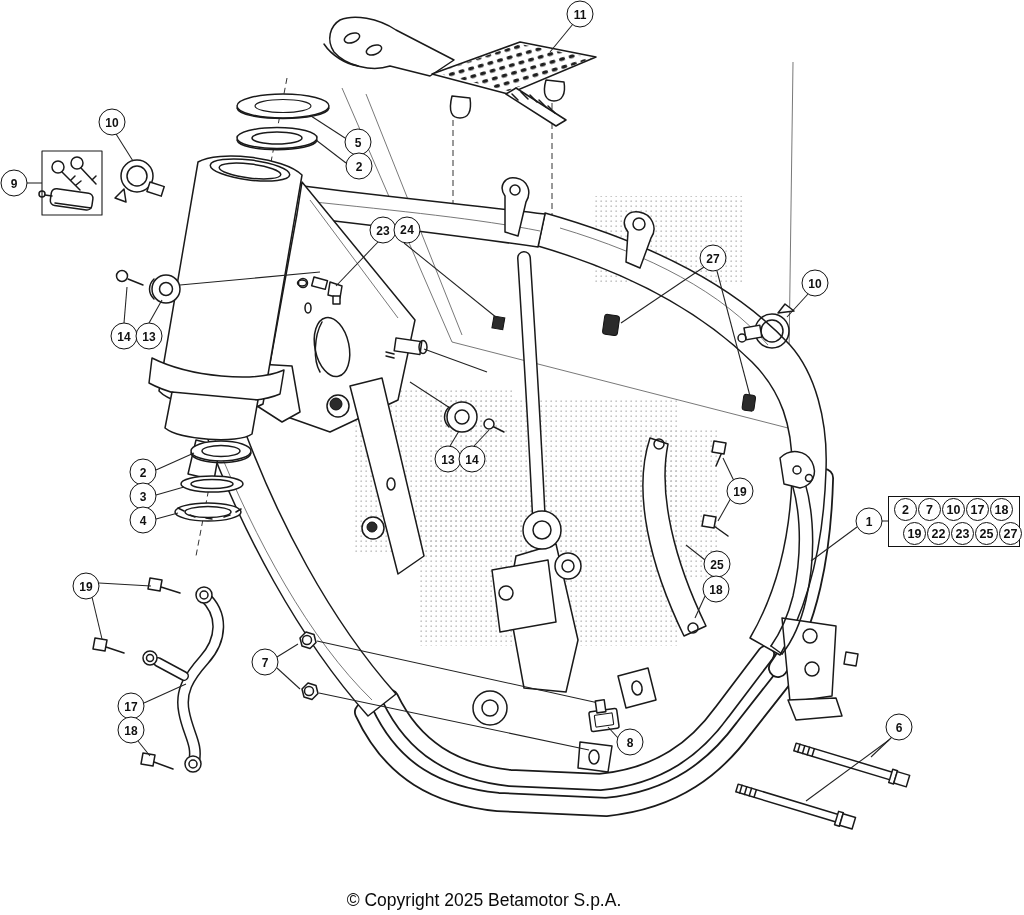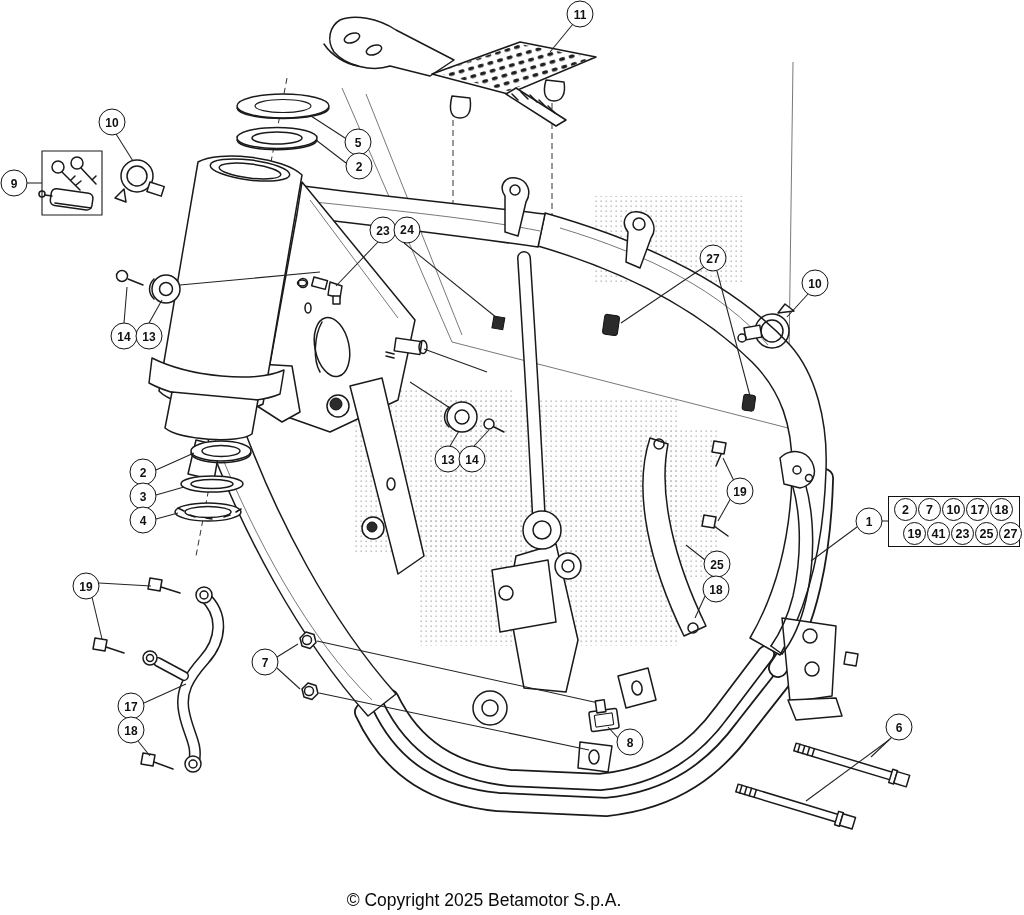--- a/index.html
+++ b/index.html
@@ -379,21 +379,21 @@
 <div class="legend-box">
   <div class="legend-row r0" id="legend-row-0">
         <div class="legend-circle">2</div>
         <div class="legend-circle">7</div>
         <div class="legend-circle">10</div>
         <div class="legend-circle">17</div>
         <div class="legend-circle">18</div>
       </div>
   <div class="legend-row r1" id="legend-row-1">
         <div class="legend-circle">19</div>
-        <div class="legend-circle">41</div>
+        <div class="legend-circle">22</div>
         <div class="legend-circle">23</div>
         <div class="legend-circle">25</div>
         <div class="legend-circle">27</div>
       </div>
 </div>
 
 <div class="copyright">© Copyright 2025 Betamotor S.p.A.</div>
 
 </div>
 

